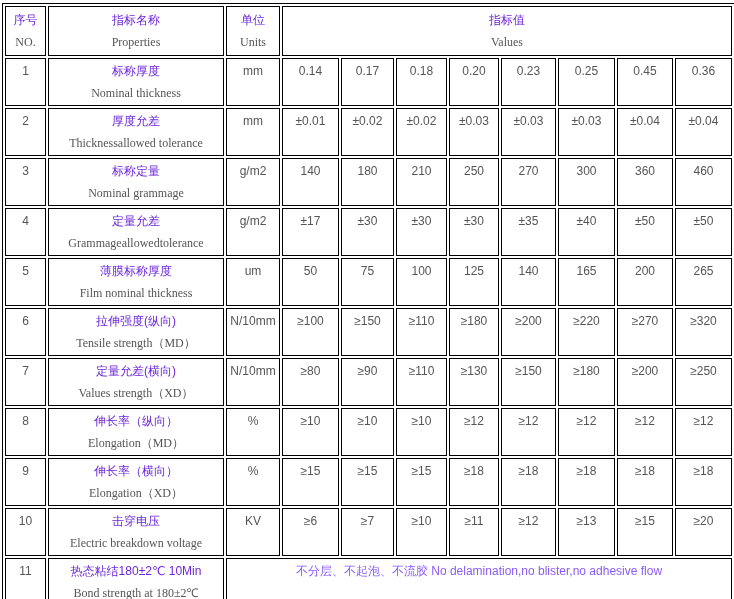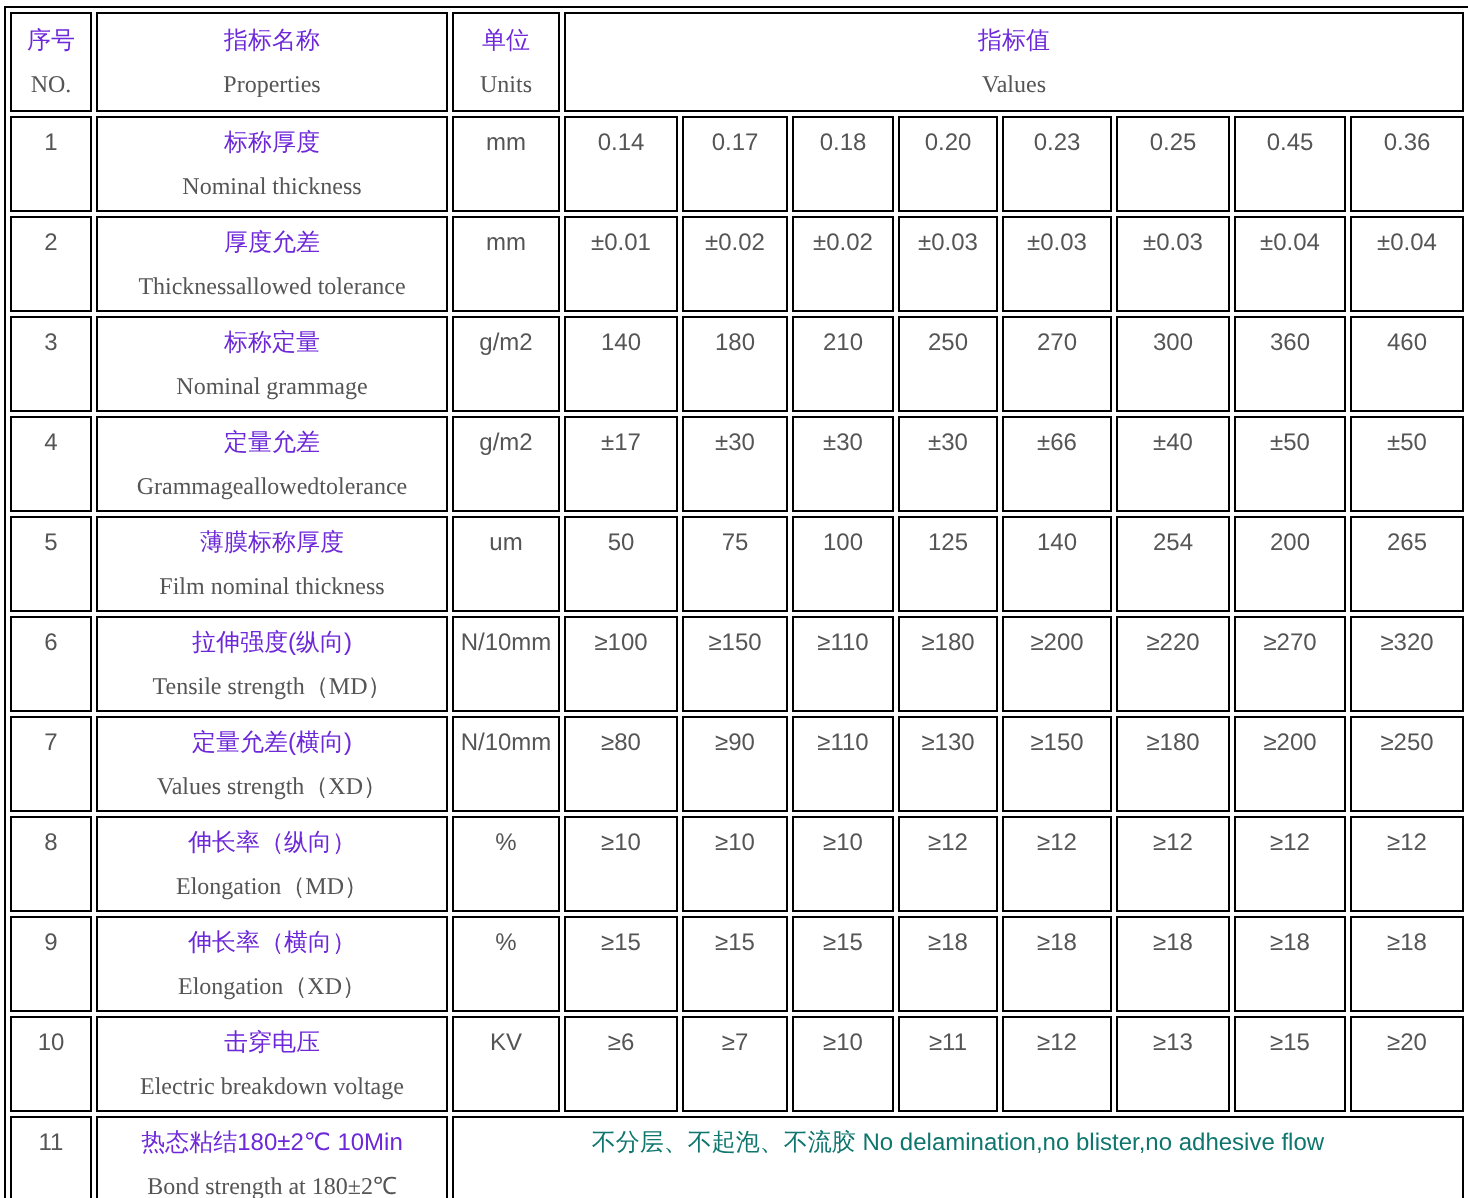--- a/index.html
+++ b/index.html
@@ -114,38 +114,38 @@
         <td class="c"><span>4</span></td>
         <td class="l">
           <span class="zh">定量允差</span>
           <span class="en">Grammageallowedtolerance</span>
         </td>
         <td class="c"><span>g/m2</span></td>
         <td class="c"><span>±17</span></td>
         <td class="c"><span>±30</span></td>
         <td class="c"><span>±30</span></td>
         <td class="c"><span>±30</span></td>
-        <td class="c"><span>±66</span></td>
+        <td class="c"><span>±35</span></td>
         <td class="c"><span>±40</span></td>
         <td class="c"><span>±50</span></td>
         <td class="c"><span>±50</span></td>
       </tr>
       <tr class="row">
         <td class="c"><span>5</span></td>
         <td class="l">
           <span class="zh">薄膜标称厚度</span>
           <span class="en">Film nominal thickness</span>
         </td>
         <td class="c"><span>um</span></td>
         <td class="c"><span>50</span></td>
         <td class="c"><span>75</span></td>
         <td class="c"><span>100</span></td>
         <td class="c"><span>125</span></td>
         <td class="c"><span>140</span></td>
-        <td class="c"><span>254</span></td>
+        <td class="c"><span>165</span></td>
         <td class="c"><span>200</span></td>
         <td class="c"><span>265</span></td>
       </tr>
       <tr class="row">
         <td class="c"><span>6</span></td>
         <td class="l">
           <span class="zh">拉伸强度(纵向)</span>
           <span class="en">Tensile strength（MD）</span>
         </td>
         <td class="c"><span>N/10mm</span></td>
@@ -221,16 +221,16 @@
         <td class="c"><span>≥13</span></td>
         <td class="c"><span>≥15</span></td>
         <td class="c"><span>≥20</span></td>
       </tr>
       <tr class="row">
         <td class="c"><span>11</span></td>
         <td class="l">
           <span class="zh">热态粘结180±2℃ 10Min</span>
           <span class="en">Bond strength at 180±2℃</span>
         </td>
-        <td class="c" colspan="9"><span style="color:#0f766e">不分层、不起泡、不流胶 No delamination,no blister,no adhesive flow</span></td>
+        <td class="c" colspan="9"><span style="color:#8b5cf6">不分层、不起泡、不流胶 No delamination,no blister,no adhesive flow</span></td>
       </tr>
     </tbody>
 </table>
 
 </body></html>

